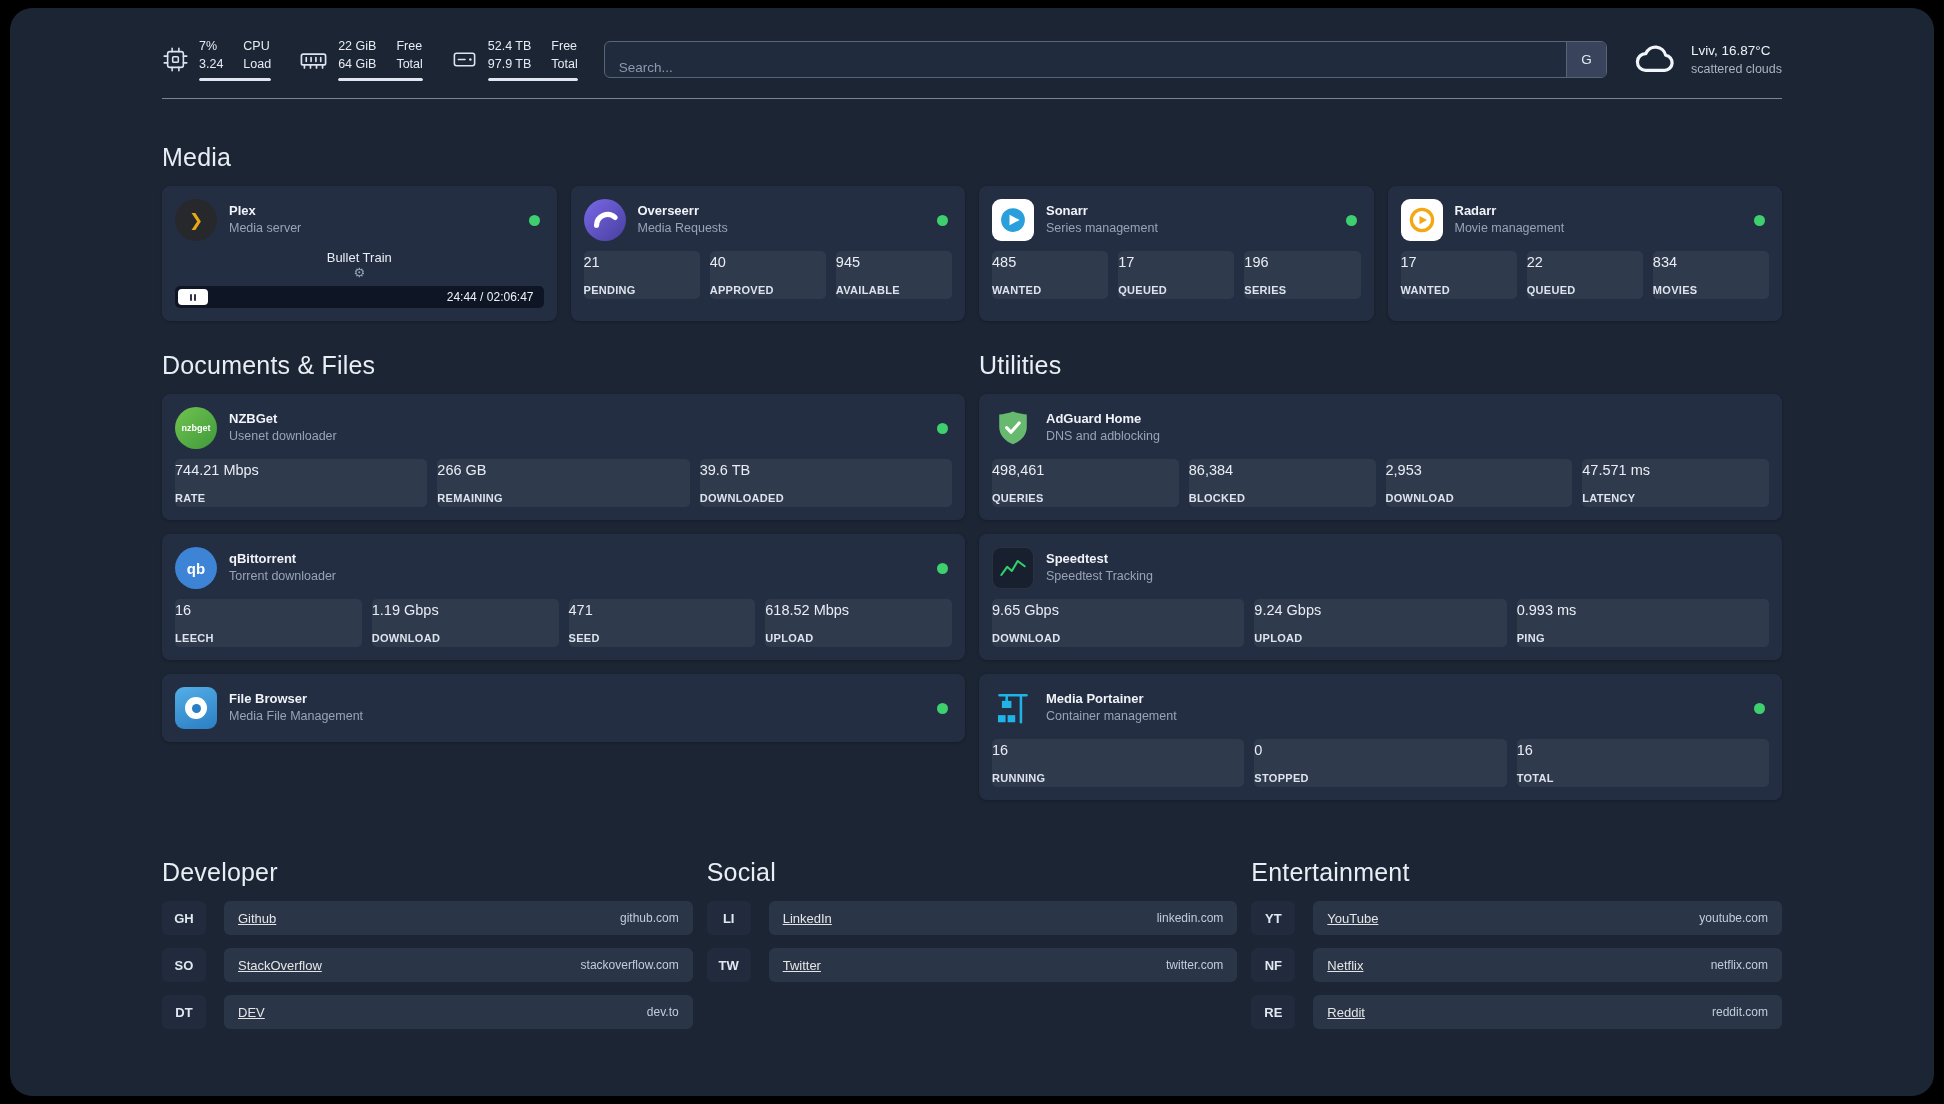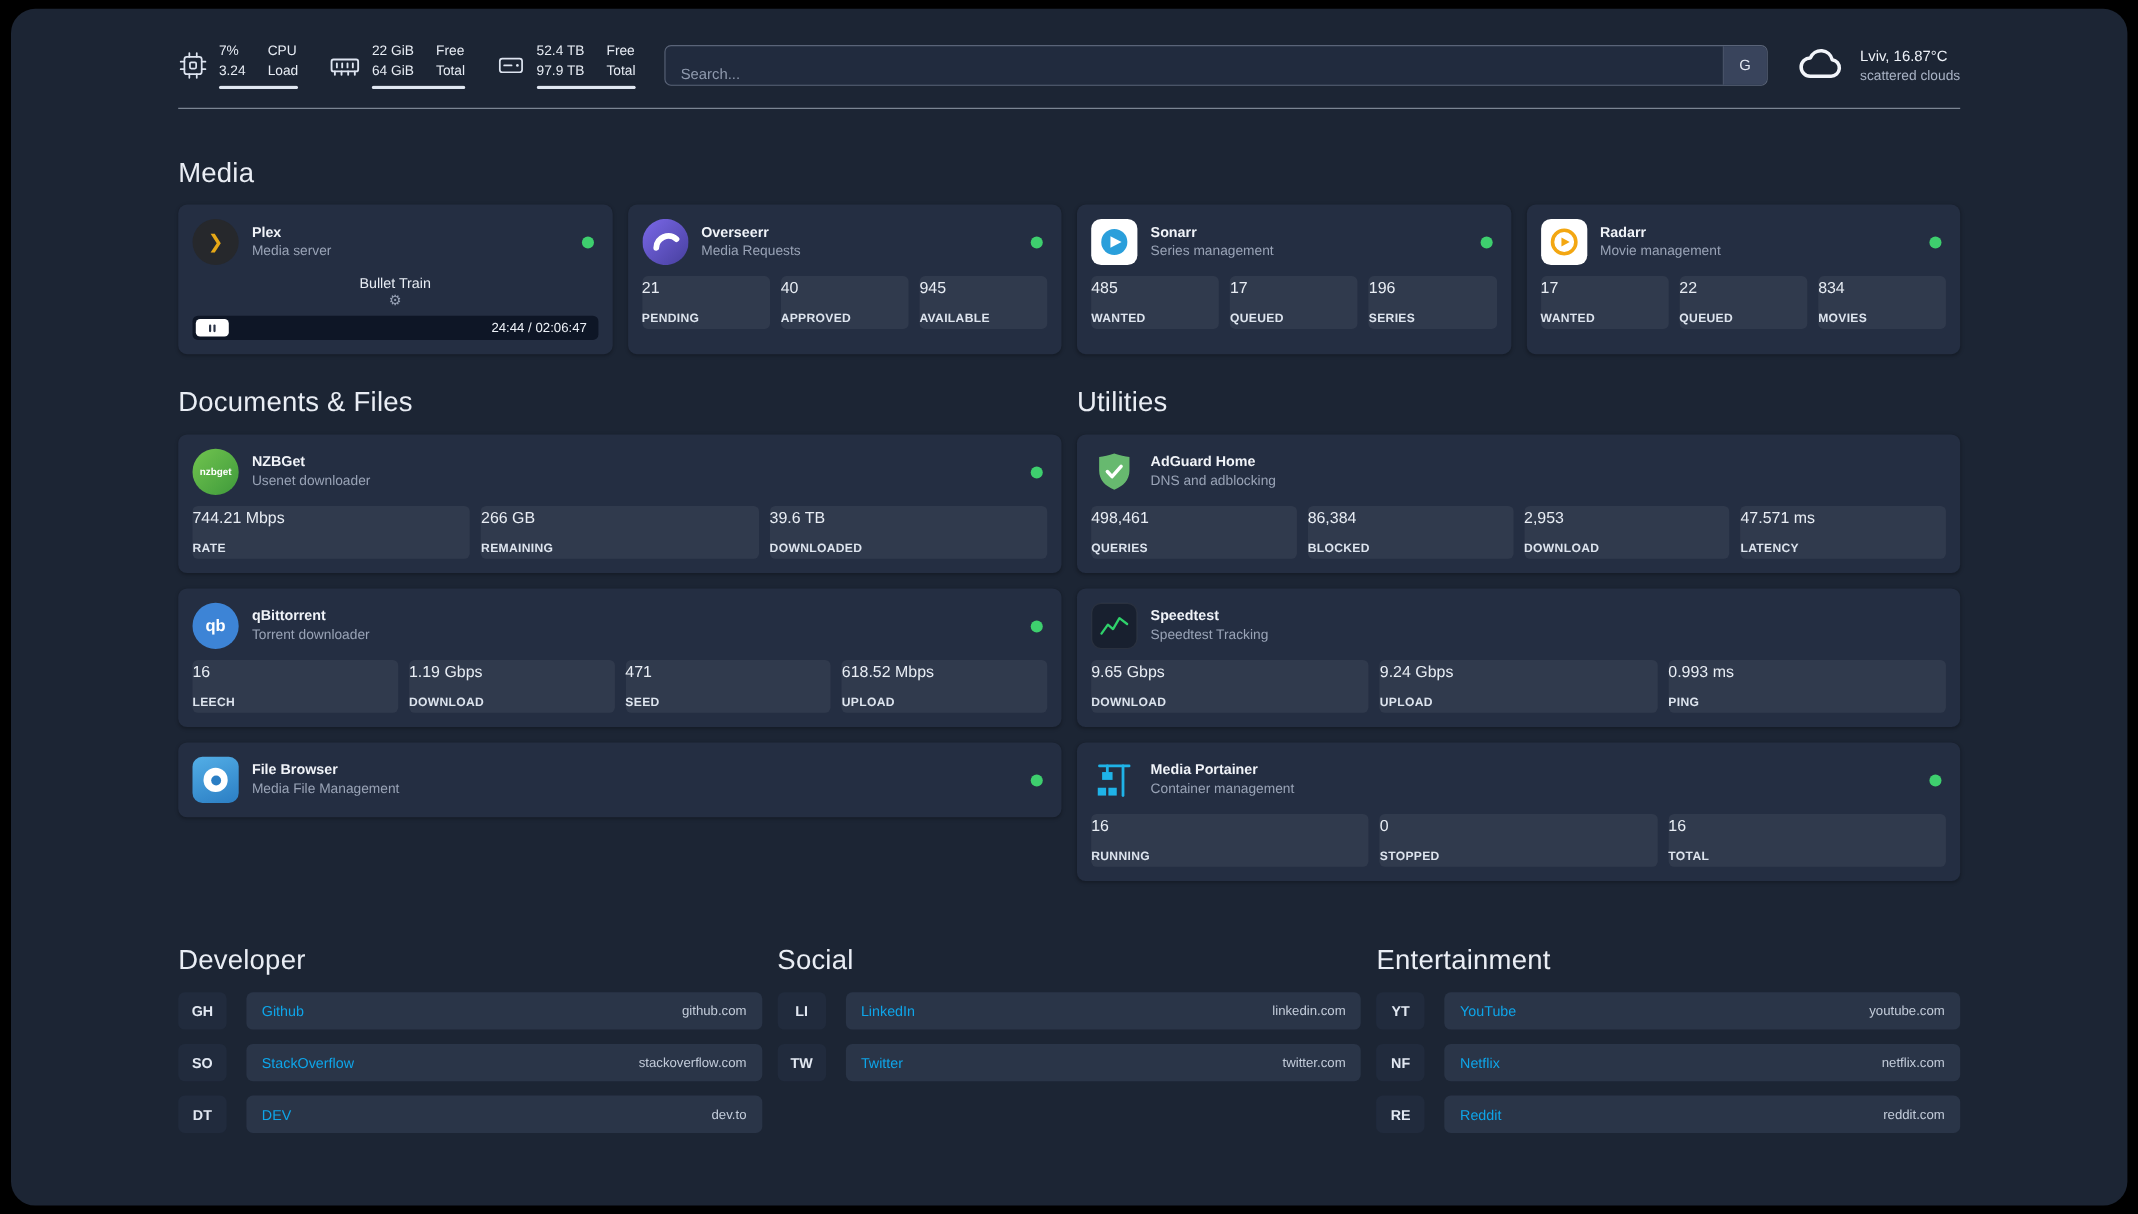--- a/index.html
+++ b/index.html
@@ -97,21 +97,21 @@
   .bm-row { display:flex; align-items:center; gap:18px; cursor:pointer; }
   .bm-abbr {
     width:44px; height:34px; background:#212b3d; border-radius:6px; flex:none;
     display:flex; align-items:center; justify-content:center;
     font-size:13px; font-weight:600; color:#e2e8f2;
   }
   .bm-pill {
     flex:1; height:34px; background:#2a3548; border-radius:6px;
     display:flex; align-items:center; justify-content:space-between; padding:0 14px;
   }
-  .bm-name { font-size:13px; color:#0ea5e9; }
+  .bm-name { font-size:13px; color:#e5e5e5;text-decoration:underline; }
   .bm-url { font-size:12px; color:#c3ccda; }
 </style>
 </head>
 <body>
 
 <div class="frame">
 <div class="content">
 
   <header class="topbar">
     <div class="resources">

